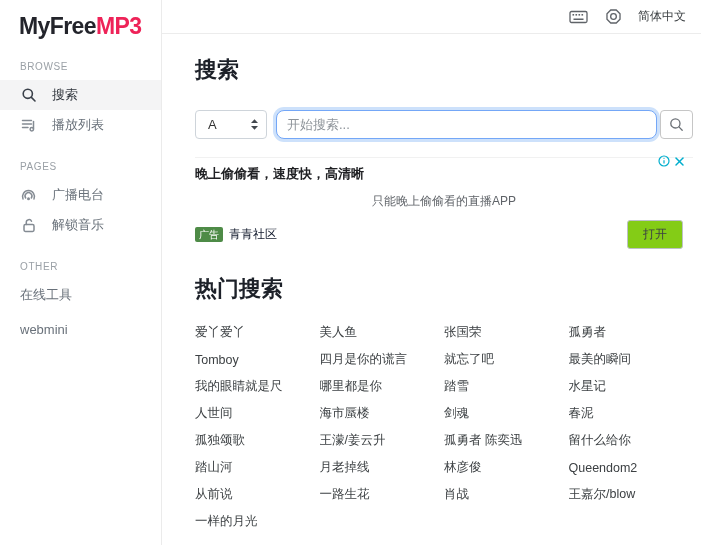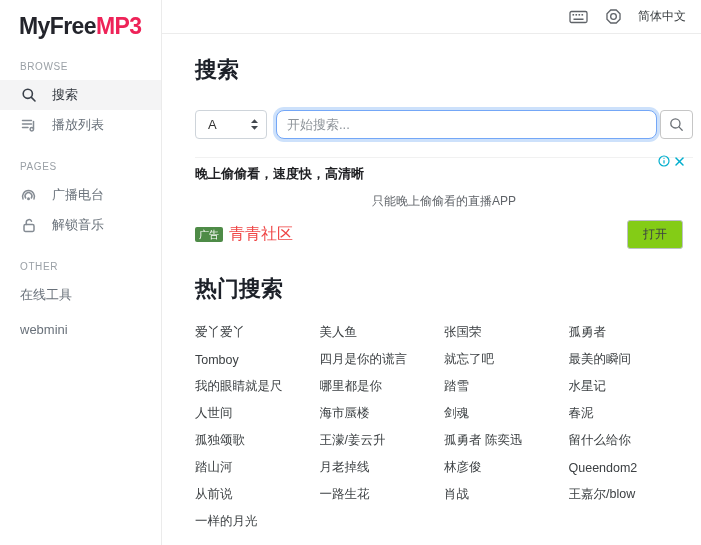--- a/index.html
+++ b/index.html
@@ -32,21 +32,21 @@
   .src-select { width:72px; border:1px solid #ced4da; border-radius:4px; background:#fff; display:flex; align-items:center; justify-content:space-between; padding:0 7px 0 12px; font-size:13px; color:#333; margin-right:9px; cursor:pointer; }
   .search-input { flex:1; border:1px solid #74a7f7; border-radius:8px; box-shadow:0 0 0 3px #cde1fb; padding:0 10px; font-size:13px; color:#333; outline:none; min-width:0; }
   .search-input::placeholder { color:#8d9399; }
   .search-btn { width:33px; margin-left:3px; border:1px solid #c6c6c6; border-radius:4px; background:#fff; display:flex; align-items:center; justify-content:center; cursor:pointer; }
   
   .ad { margin-top:18px; border-top:1px solid #f1f1f1; padding-top:7px; position:relative; }
   .ad-title { font-size:13px; font-weight:700; color:#202124; }
   .ad-sub { font-size:12px; color:#5f6368; margin-top:10px;text-align:center; }
   .ad-footer { margin-top:13px; display:flex; align-items:center; height:22px; }
   .ad-badge { background:#4e8b47; color:#fff; font-size:10px; line-height:15px; padding:0 4px; border-radius:2px; margin-right:6px; }
-  .ad-brand { font-size:16px; color:#ef4444; }
+  .ad-brand { font-size:12px; color:#0f172a; }
   .open-btn { margin-left:auto; margin-right:10px; padding:5px 15px; border:1px solid #bdc1c6; border-radius:3px; background:#84cc16; font-size:12px; color:#3c4043; cursor:pointer; font-family:inherit; }
   .ad-choices { position:absolute; top:-3px; right:8px; display:flex; gap:4px; align-items:center; }
   .ad-choices span { cursor:pointer; display:flex; }
   
   .hot-title { margin-top:29px; font-size:22px; font-weight:700; color:#1d2129; }
   .hot-grid { margin-top:15px; display:grid; grid-template-columns:repeat(4,1fr); }
   .hot-item { height:27px; display:flex; align-items:center; font-size:12.5px; color:#3c4043; cursor:pointer; white-space:nowrap; overflow:hidden; }
 </style>
 </head>
 <body>

